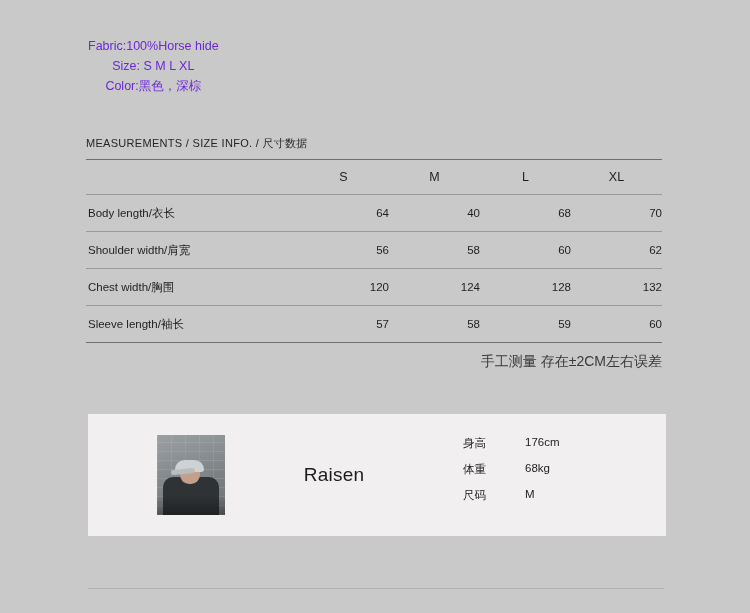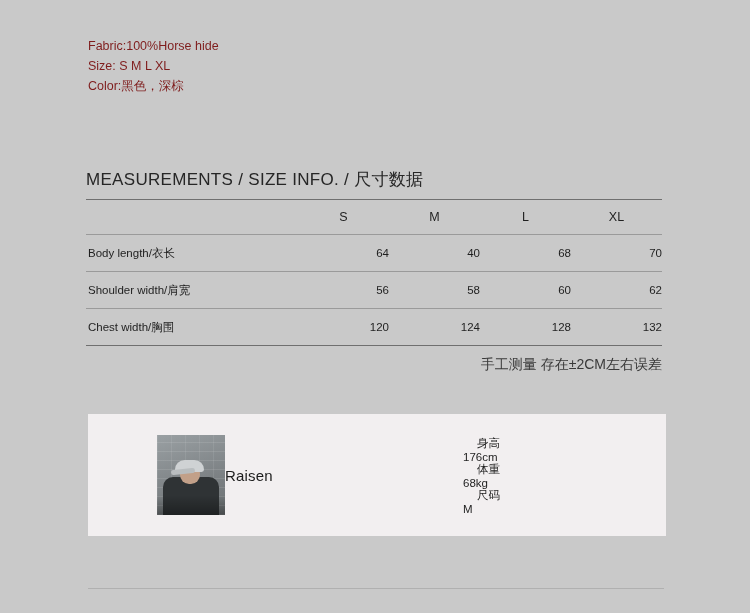--- a/index.html
+++ b/index.html
@@ -23,39 +23,39 @@
     height: 613px;
   }
 
   
   .spec-block {
     position: absolute;
     left: 88px;
     top: 36px;
     font-size: 12.5px;
     line-height: 20px;
-    color: #7f1d1d;
+    color: #6d28d9;
+    text-align: center;
   }
   .spec-line {
     white-space: pre;
   }
 
   
   .measure-wrap {
     position: absolute;
     left: 86px;
     top: 136px;
     width: 576px;
   }
   .measure-title {
-    font-size: 17px;
+    font-size: 11px;
     letter-spacing: 0.3px;
     color: #262626;
     padding-bottom: 8px;
-    margin-top: 32px;
   }
   .rule {
     height: 1px;
     background: #6f6f6f;
     width: 100%;
   }
   table.size-table {
     width: 100%;
     border-collapse: collapse;
     font-size: 11.5px;
@@ -174,35 +174,35 @@
   }
   .model-photo .shadow {
     position: absolute;
     left: 0; right: 0; bottom: 0;
     height: 20px;
     background: linear-gradient(to top, rgba(0,0,0,0.35), rgba(0,0,0,0));
   }
   .model-name {
     flex: none;
     width: 218px;
-    font-size: 15px;
+    text-align: center;
+    font-size: 19px;
     color: #1c1c1c;
     letter-spacing: 0.2px;
   }
   .model-stats {
     flex: none;
     margin-left: 20px;
     font-size: 11.5px;
     color: #1f1f1f;
   }
   .stat-row {
     display: flex;
     height: 26px;
-    align-items: center;
-    flex-direction: column;
+    align-items: flex-start;
   }
   .stat-key {
     width: 62px;
   }
   .stat-val {
     width: 90px;
   }
 
   
   .bottom-rule {
@@ -253,20 +253,27 @@
           <td class="val">58</td>
           <td class="val">60</td>
           <td class="val">62</td>
         </tr>
         <tr>
           <td class="row-label">Chest width/胸围</td>
           <td class="val">120</td>
           <td class="val">124</td>
           <td class="val">128</td>
           <td class="val">132</td>
+        </tr>
+        <tr>
+          <td class="row-label">Sleeve length/袖长</td>
+          <td class="val">57</td>
+          <td class="val">58</td>
+          <td class="val">59</td>
+          <td class="val">60</td>
         </tr>
       </tbody>
     </table>
 
     <div class="table-bottom-rule"></div>
     <div class="note">手工测量 存在±2CM左右误差</div>
   </div>
 
   <div class="model-card">
     <div class="model-photo">

